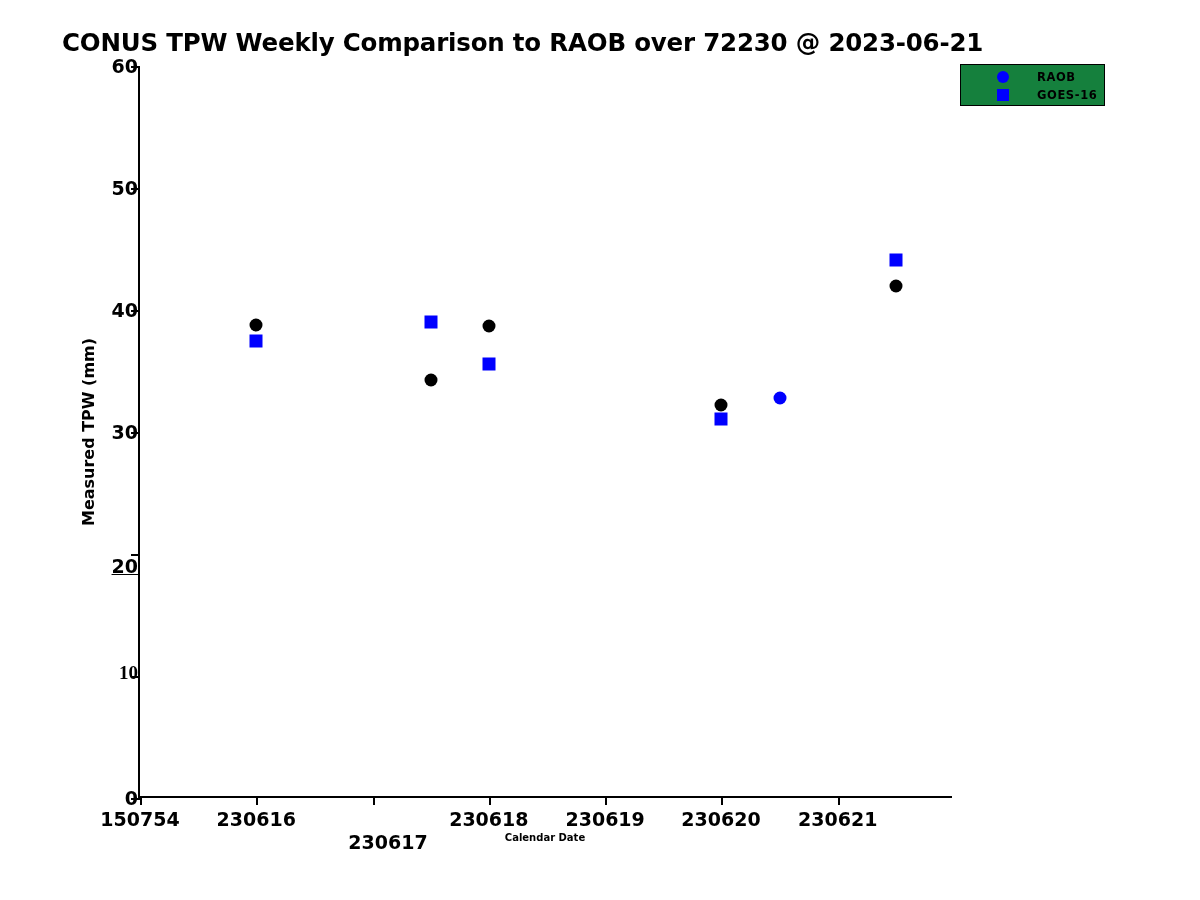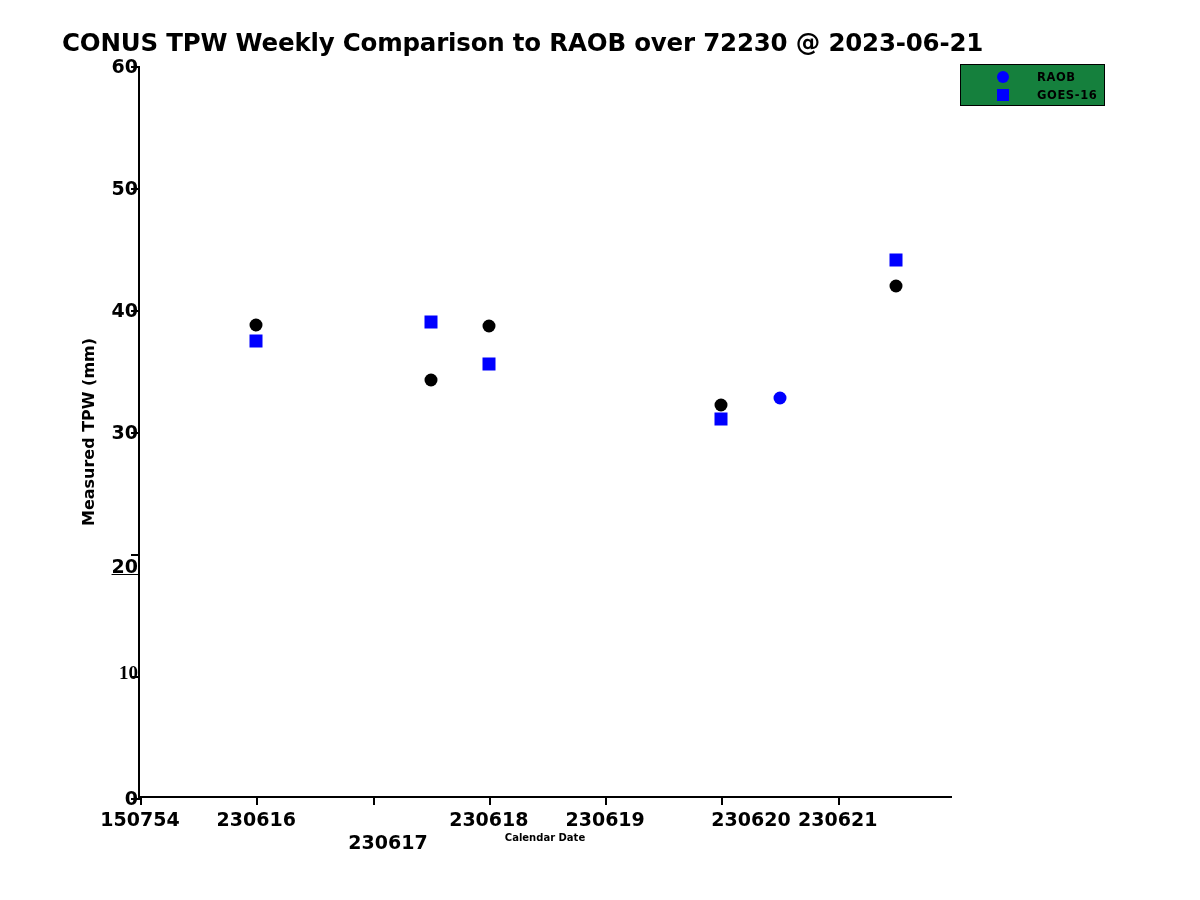--- a/index.html
+++ b/index.html
@@ -182,21 +182,21 @@
         <div class="xlabel-text" style="left: 0px;">150754</div>
         <div class="tick-x" style="left: 116.286px;"></div>
         <div class="xlabel-text" style="left: 116.286px;">230616</div>
         <div class="tick-x" style="left: 232.571px;"></div>
         <div class="xlabel-text" style="left: 248px; margin-top: 35px;">230617</div>
         <div class="tick-x" style="left: 348.857px;"></div>
         <div class="xlabel-text" style="left: 348.857px;">230618</div>
         <div class="tick-x" style="left: 465.143px;"></div>
         <div class="xlabel-text" style="left: 465.143px;">230619</div>
         <div class="tick-x" style="left: 581.429px;"></div>
-        <div class="xlabel-text" style="left: 611px;">230620</div>
+        <div class="xlabel-text" style="left: 581px;">230620</div>
         <div class="tick-x" style="left: 697.714px;"></div>
         <div class="xlabel-text" style="left: 697.714px;">230621</div>
       </div>
     <div id="data-points">
         <div class="marker circle" style="left: 116.286px; top: 258.64px; background: rgb(0, 0, 0);"></div>
         <div class="marker circle" style="left: 290.714px; top: 313.54px; background: rgb(0, 0, 0);"></div>
         <div class="marker circle" style="left: 348.857px; top: 259.86px; background: rgb(0, 0, 0);"></div>
         <div class="marker circle" style="left: 581.429px; top: 339.16px; background: rgb(0, 0, 0);"></div>
         <div class="marker circle" style="left: 639.571px; top: 331.84px; background: rgb(0, 0, 255);"></div>
         <div class="marker circle" style="left: 755.857px; top: 219.6px; background: rgb(0, 0, 0);"></div>

